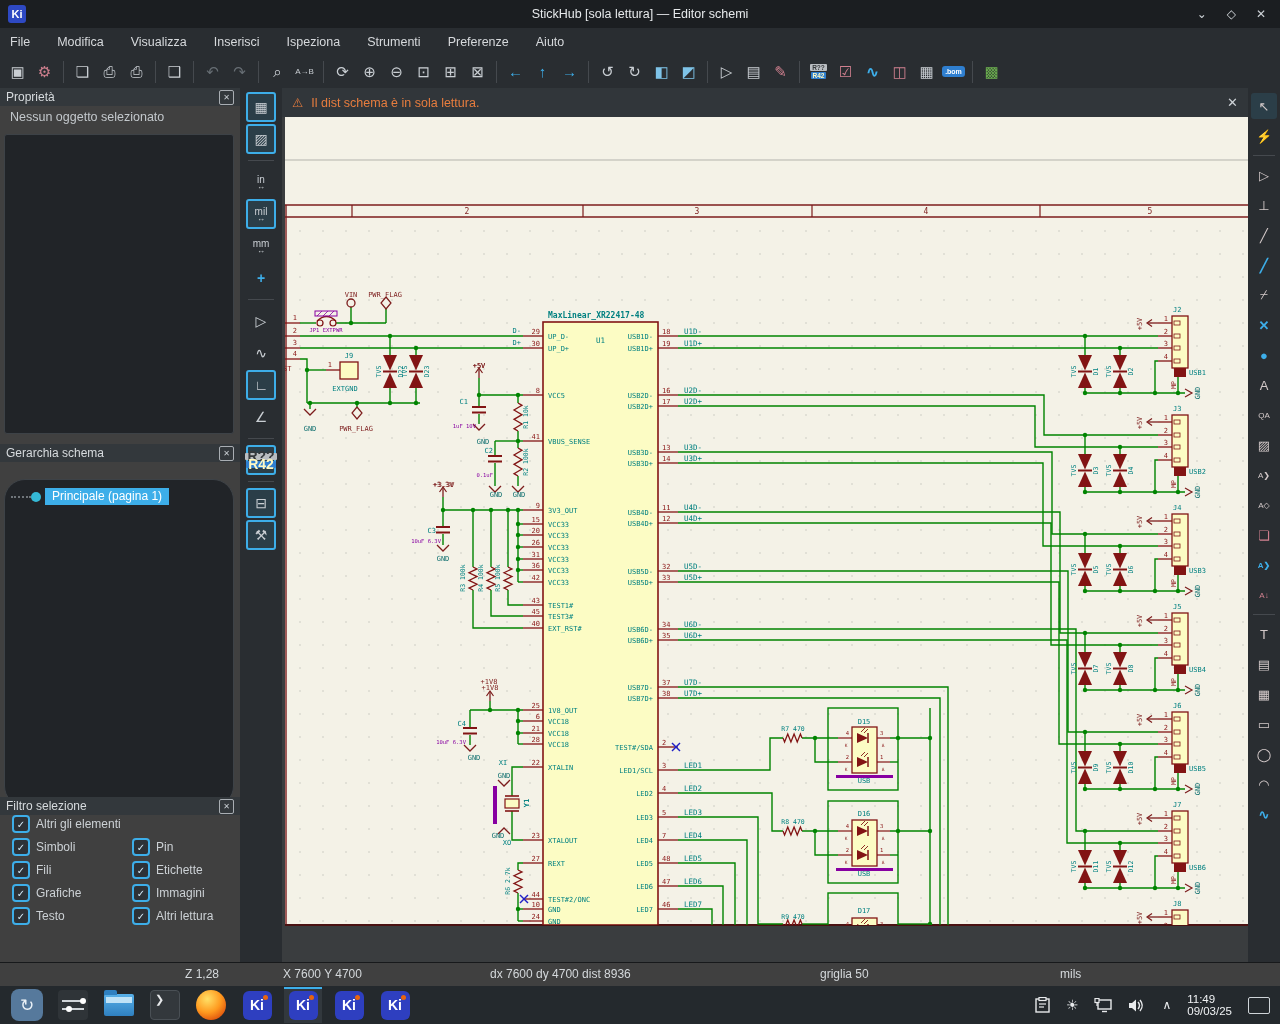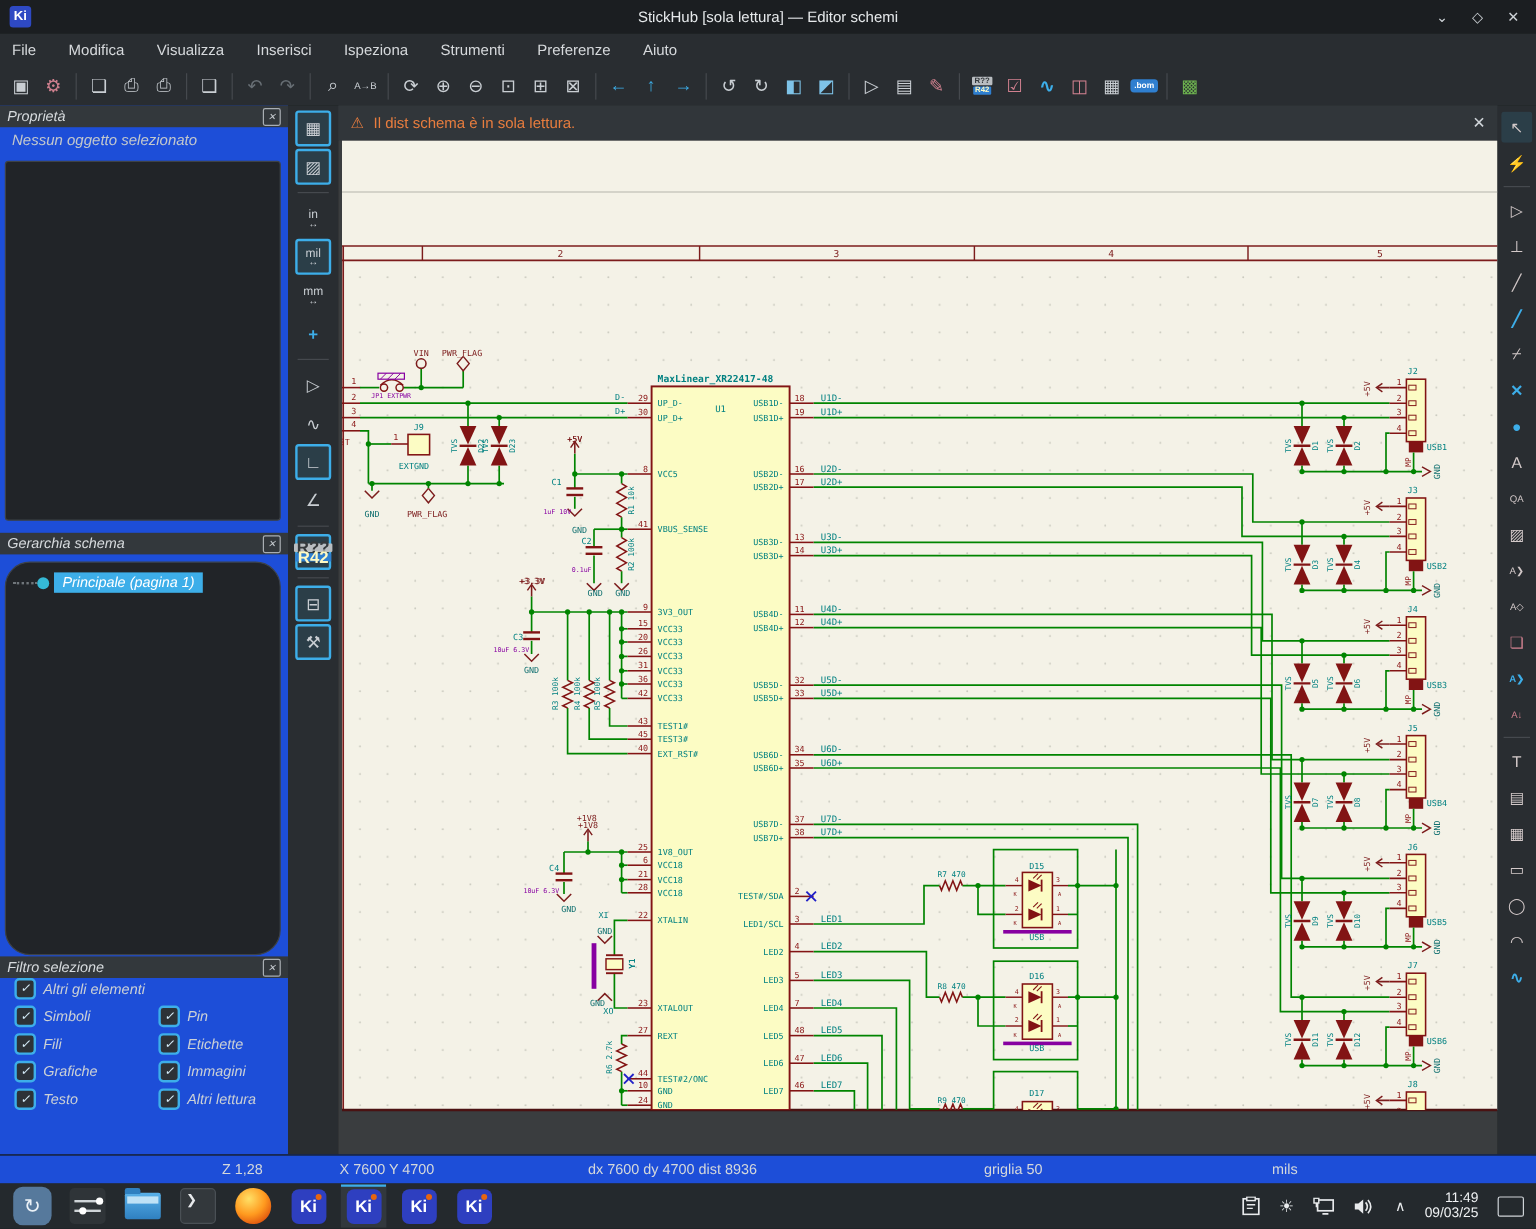--- a/index.html
+++ b/index.html
@@ -24,21 +24,21 @@
   .blue2{color:#7ec3e8!important;}
   .dim{color:#676e74!important;}
   .pink{color:#d0808f!important;}
   .green{color:#6db24f!important;}
   .small{font-size:8px!important;}
   .r42{display:flex;flex-direction:column;font-size:6.5px;line-height:7px;font-weight:bold;}
   .r42 .r1{background:#b9bdc1;color:#35393c;padding:0 2px;border-radius:1px;}
   .r42 .r2{background:#2f7fd0;color:#fef9c3;padding:0 2px;border-radius:1px;margin-top:1px;}
   .bombadge{font-size:7px;background:#2f7fd0;color:#fff;padding:2px 3px;border-radius:3px;font-weight:bold;}
   
-  #leftpanel{left:0;top:88px;width:240px;height:874px;background:#1d4ed8;color:#ccd1d5;font-size:12px;font-style:italic;}
+  #leftpanel{left:0;top:88px;width:240px;height:874px;background:#404040;color:#ccd1d5;font-size:12px;}
   .phead{position:absolute;left:0;width:240px;height:18px;background:#33383c;display:flex;align-items:center;
          justify-content:space-between;padding:0 6px;box-sizing:border-box;font-size:12px;color:#d7dbde;}
   .xbox{width:13px;height:13px;border:1px solid #a9aeb3;display:flex;align-items:center;justify-content:center;
         font-size:8px;color:#c9ced3;border-radius:2px;}
   .pbox{position:absolute;left:4px;width:230px;background:#212428;border:1px solid #3d4247;border-radius:3px;box-sizing:border-box;}
   #noobj{position:absolute;left:10px;top:22px;color:#c3c8cc;font-size:12.5px;}
   #treeitem{display:flex;align-items:center;margin:8px 0 0 6px;}
   #treedots{width:20px;border-top:2px dotted #6f757a;}
   #treedot{width:10px;height:10px;border-radius:50%;background:#35b9d6;margin-right:4px;}
   #treelabel{background:#3daee9;color:#fff;padding:1px 7px 2px 7px;font-size:12px;}
@@ -61,21 +61,21 @@
                 align-items:center;padding-top:5px;gap:4px;box-sizing:border-box;}
   .rtbtn{width:26px;height:26px;display:flex;align-items:center;justify-content:center;color:#d3c9c9;font-size:13px;
          border:2px solid transparent;border-radius:3px;box-sizing:border-box;flex:none;}
   .rtsep{width:22px;height:1px;background:#45494e;margin:2px 0;flex:none;}
   
   #canvas{left:282px;top:88px;width:966px;height:874px;background:#3a3d3f;}
   #warnbar{height:29px;background:#31363a;display:flex;align-items:center;gap:8px;padding:0 10px;
            color:#e87d3e;font-size:12.5px;}
   #warnclose{margin-left:auto;color:#cfd4d8;font-size:13px;}
   
-  #statusbar{left:0;top:962px;width:1280px;height:24px;background:#1d4ed8;color:#d4d8db;font-size:12px;border-top:1px solid #17191b;}
+  #statusbar{left:0;top:962px;width:1280px;height:24px;background:#404040;color:#d4d8db;font-size:12px;border-top:1px solid #17191b;}
   #statusbar span{position:absolute;top:4px;}
   #taskbar{left:0;top:986px;width:1280px;height:38px;background:#24292d;display:flex;align-items:center;}
   .tktile{width:38px;height:36px;display:flex;align-items:center;justify-content:center;margin-left:8px;position:relative;flex:none;}
   .tkactive{background:#32383d;box-shadow:inset 0 2px 0 #3daee9;}
   .kiicon{width:29px;height:29px;border-radius:6px;background:#2e3fc0;color:#fff;font-weight:bold;font-size:14px;
           display:flex;align-items:center;justify-content:center;position:relative;}
   .kiicon i{position:absolute;right:4px;top:4px;width:5px;height:5px;border-radius:50%;background:#e8650f;font-style:normal;}
   .launcher{width:32px;height:32px;border-radius:8px;background:#56799c;color:#eaf1f7;font-size:17px;
             display:flex;align-items:center;justify-content:center;}
   .settings{width:30px;height:30px;border-radius:4px;background:#2f3438;display:flex;flex-direction:column;
@@ -83,21 +83,21 @@
   .settings i{display:block;height:2px;background:#cfd4d8;position:relative;}
   .settings i:after{content:"";position:absolute;top:-2px;width:6px;height:6px;border-radius:50%;background:#fff;}
   .settings i.s1:after{left:18px;} .settings i.s2:after{left:4px;}
   .folder{width:30px;height:22px;background:linear-gradient(#58b0e8,#2f80c0);border-radius:2px;position:relative;}
   .folder:before{content:"";position:absolute;left:0;top:-4px;width:13px;height:5px;background:#2f80c0;border-radius:2px 2px 0 0;}
   .folder:after{content:"";position:absolute;left:2px;top:3px;right:2px;height:6px;background:#bfe2f6;}
   .terminal{width:30px;height:30px;background:#33383c;border:1px solid #4a5055;border-radius:4px;color:#e8eaec;
             font-size:11px;padding:2px 0 0 4px;box-sizing:border-box;}
   .firefox{width:30px;height:30px;border-radius:50%;background:radial-gradient(circle at 38% 30%,#ffe066,#ff9a1f 48%,#e0550e 80%,#9e3a93);}
   #tray{margin-left:auto;display:flex;align-items:center;gap:16px;padding-right:10px;}
-  #clock{color:#f0f2f4;font-size:11.5px;line-height:12px;text-align:right;}
+  #clock{color:#f0f2f4;font-size:11.5px;line-height:12px;text-align:left;}
   #peek{width:20px;height:15px;border:1px solid #cfd4d8;border-radius:2px;}
   .trayicon{color:#e8eaec;font-size:14px;display:flex;align-items:center;}
 </style>
 </head>
 <body>
 
 <div id="titlebar" class="abs">
   <div id="applogo">Ki</div>
   <div id="wtitle">StickHub [sola lettura] — Editor schemi</div>
   <div id="wctrl">
@@ -173,21 +173,21 @@
     <span>Proprietà</span>
     <span class="xbox">✕</span>
   </div>
   <div id="noobj">Nessun oggetto selezionato</div>
   <div class="pbox" style="top:46px;height:300px;"></div>
 
   <div class="phead" style="top:356px;">
     <span>Gerarchia schema</span>
     <span class="xbox">✕</span>
   </div>
-  <div class="pbox" style="top:380px;height:328px;border-radius:21px;">
+  <div class="pbox" style="top:391px;height:328px;border-radius:21px;">
     <div id="treeitem">
       <span id="treedots"></span>
       <span id="treedot"></span>
       <span id="treelabel">Principale (pagina 1)</span>
     </div>
   </div>
 
   <div class="phead" style="top:709px;">
     <span>Filtro selezione</span>
     <span class="xbox">✕</span>

